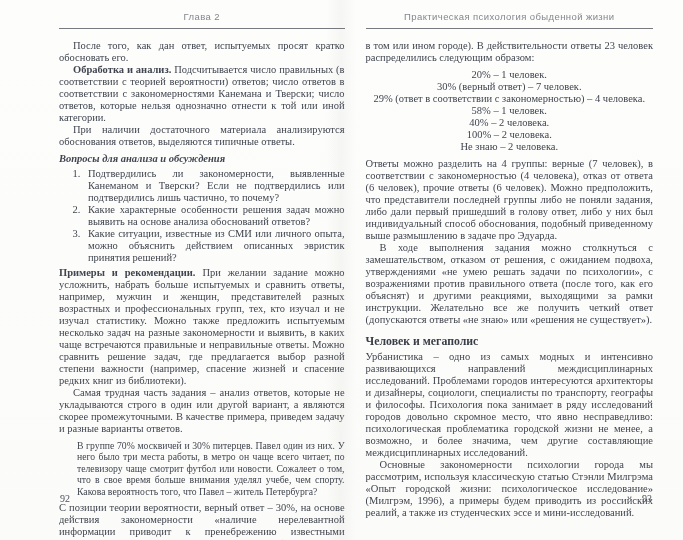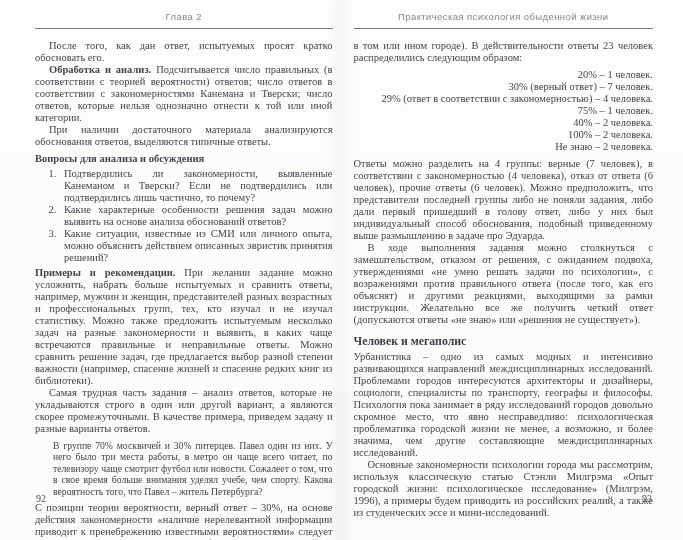--- a/index.html
+++ b/index.html
@@ -17,21 +17,21 @@
     color: #40454f;
     overflow: hidden;
   }
   .page {
     box-sizing: border-box;
     width: 341.5px;
     height: 540px;
     position: relative;
     overflow: hidden;
   }
-  .page.left  { padding: 8px 9px 18px 35px; }
+  .page.left  { padding: 8px 9px 18px 35px; margin-left: 24px; }
   .page.right { padding: 8px 30px 0 12px; }
 
   .runhead {
     font-family: "Liberation Sans", "DejaVu Sans", sans-serif;
     font-size: 9.5px;
     letter-spacing: 0.4px;
     color: #83878c;
     text-align: center;
     margin-top: 3px;
   }
@@ -44,20 +44,21 @@
   .body {
     margin-top: 11px;
     font-size: 10.5px;
     line-height: 12px;
     text-align: justify;
   }
   .body p { margin: 0; }
   p.ind { text-indent: 14px; }
 
   .q-heading {
+    font-style: italic;
     font-weight: 600;
     margin: 5px 0 3px 0 !important;
     text-align: left;
   }
   ol.questions {
     margin: 0 0 3px 0;
     padding-left: 24px;
   }
   ol.questions li {
     padding-left: 5px;
@@ -65,21 +66,21 @@
   }
   .extract {
     margin: 5px 0 5px 18px;
     font-size: 9.7px;
     line-height: 11.4px;
     text-align: justify;
   }
   .dist {
     margin: 5px 0 5px 0;
   }
-  .dist .dist-line { text-align: right; }
+  .dist .dist-line { text-align: center; }
   .section-heading {
     font-weight: bold;
     font-size: 11.8px;
     margin: 9px 0 4px 0 !important;
     text-align: left;
     color: #383d47;
   }
   .pagenum {
     position: absolute;
     bottom: 36px;
@@ -132,21 +133,21 @@
 
   <div class="page right">
     <div class="runhead">Практическая психология обыденной жизни</div>
     <hr class="head-rule">
     <div class="body">
       <p>в том или ином городе). В действительности ответы 23 человек распределились следующим образом:</p>
       <div class="dist">
         <div class="dist-line">20% – 1 человек.</div>
         <div class="dist-line">30% (верный ответ) – 7 человек.</div>
         <div class="dist-line">29% (ответ в соответствии с закономерностью) – 4 человека.</div>
-        <div class="dist-line">75% – 1 человек.</div>
+        <div class="dist-line">58% – 1 человек.</div>
         <div class="dist-line">40% – 2 человека.</div>
         <div class="dist-line">100% – 2 человека.</div>
         <div class="dist-line">Не знаю – 2 человека.</div>
       </div>
       <p>Ответы можно разделить на 4 группы: верные (7 человек), в соответствии с закономерностью (4 человека), отказ от ответа (6 человек), прочие ответы (6 человек). Можно предположить, что представители последней группы либо не поняли задания, либо дали первый пришедший в голову ответ, либо у них был индивидуальный способ обоснования, подобный приведенному выше размышлению в задаче про Эдуарда.</p>
       <p class="ind">В ходе выполнения задания можно столкнуться с замешательством, отказом от решения, с ожиданием подвоха, утверждениями «не умею решать задачи по психологии», с возражениями против правильного ответа (после того, как его объяснят) и другими реакциями, выходящими за рамки инструкции. Желательно все же получить четкий ответ (допускаются ответы «не знаю» или «решения не существует»).</p>
       <p class="section-heading">Человек и мегаполис</p>
       <p>Урбанистика – одно из самых модных и интенсивно развивающихся направлений междисциплинарных исследований. Проблемами городов интересуются архитекторы и дизайнеры, социологи, специалисты по транспорту, географы и философы. Психология пока занимает в ряду исследований городов довольно скромное место, что явно несправедливо: психологическая проблематика городской жизни не менее, а возможно, и более значима, чем другие составляющие междисциплинарных исследований.</p>
       <p class="ind">Основные закономерности психологии города мы рассмотрим, используя классическую статью Стэнли Милгрэма «Опыт городской жизни: психологическое исследование» (Милгрэм, 1996), а примеры будем приводить из российских реалий, а также из студенческих эссе и мини-исследований.</p>
     </div>

